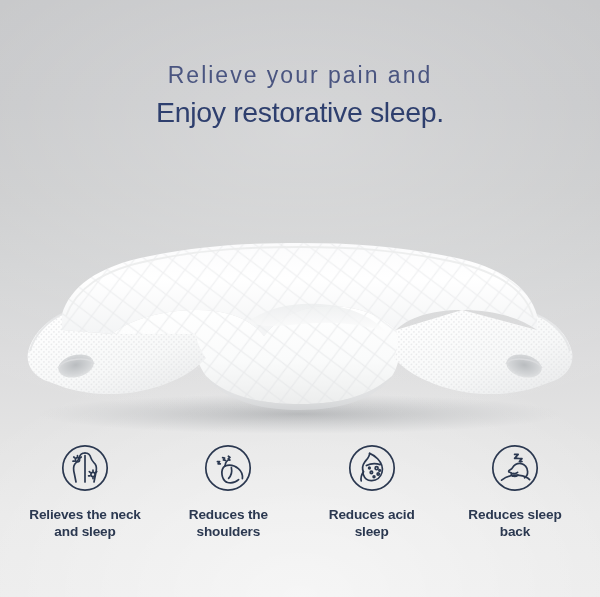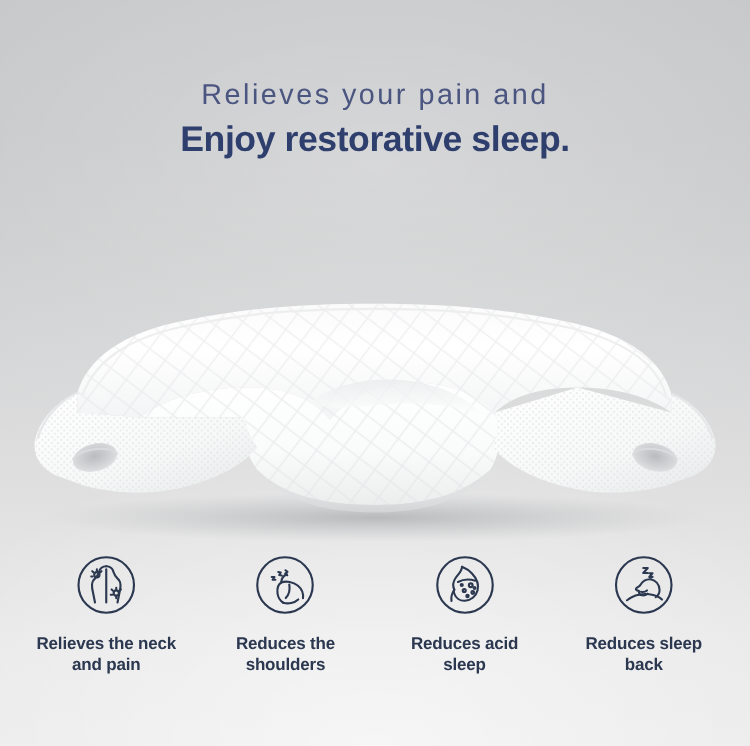--- a/index.html
+++ b/index.html
@@ -53,21 +53,21 @@
     font-size: 23px;
     font-weight: 400;
     letter-spacing: 2.0px;
     color: #4a5580;
     line-height: 1.18;
     white-space: nowrap;
   }
   #headline-bold {
     margin-top: 7px;
     font-size: 28.5px;
-    font-weight: 700;
+    font-weight: 400;
     letter-spacing: -0.35px;
     color: #2e3f6e;
     line-height: 1.16;
     white-space: nowrap;
   }
 
   
   #pillow-stage {
     position: absolute;
     left: 0;
@@ -116,21 +116,21 @@
   }
 </style>
 </head>
 <body>
 
 <div id="promo-card">
 
   <div id="bg-vignette"></div>
 
   <div id="headline-block">
-    <div id="headline-light">Relieves your pain and</div>
+    <div id="headline-light">Relieve your pain and</div>
     <div id="headline-bold">Enjoy restorative sleep.</div>
   </div>
 
   <div id="pillow-stage">
     <svg viewBox="0 0 600 215" xmlns="http://www.w3.org/2000/svg" aria-hidden="true">
       <defs>
 
         <pattern id="quiltPat" width="22" height="22" patternUnits="userSpaceOnUse" patternTransform="rotate(-8)">
           <path d="M 0 11 L 11 0 M 11 22 L 22 11 M 0 11 L 11 22 M 11 0 L 22 11" stroke="#dfe1e3" stroke-width="1.15" fill="none" opacity="0.85"></path>
         </pattern>
@@ -300,21 +300,21 @@
           <path d="M 25 12.5 L 25 39"></path>
 
           <circle cx="17.5" cy="16.8" r="2.1"></circle>
           <path d="M 17.5 12.5 L 17.5 13.7 M 13.8 14 L 14.7 14.8 M 13 18.2 L 14.2 18.2 M 21.2 14 L 20.3 14.8"></path>
 
           <circle cx="33" cy="31.4" r="2.1"></circle>
           <path d="M 33 27.2 L 33 28.4 M 29.3 28.6 L 30.2 29.4 M 28.6 32.8 L 29.8 32.8 M 36.7 28.6 L 35.8 29.4 M 33 35.6 L 33 34.4"></path>
         </g>
       </svg>
       <div class="feature-label">Relieves the neck
-and pain</div>
+and sleep</div>
     </div>
 
     <div class="feature-item">
       <svg class="feature-icon" viewBox="0 0 50 50">
         <g fill="none" stroke="#2b3850" stroke-width="1.7" stroke-linecap="round" stroke-linejoin="round">
           <circle cx="25" cy="25" r="22.2"></circle>
 
           <path d="M 26.5 16.5 C 23.5 17.4, 22.2 20.2, 22 23"></path>
 
           <path d="M 22 23 C 26 21.6, 31.5 22.4, 35.4 25.6 C 38.6 28.3, 39.8 32, 39.4 35.6"></path>

